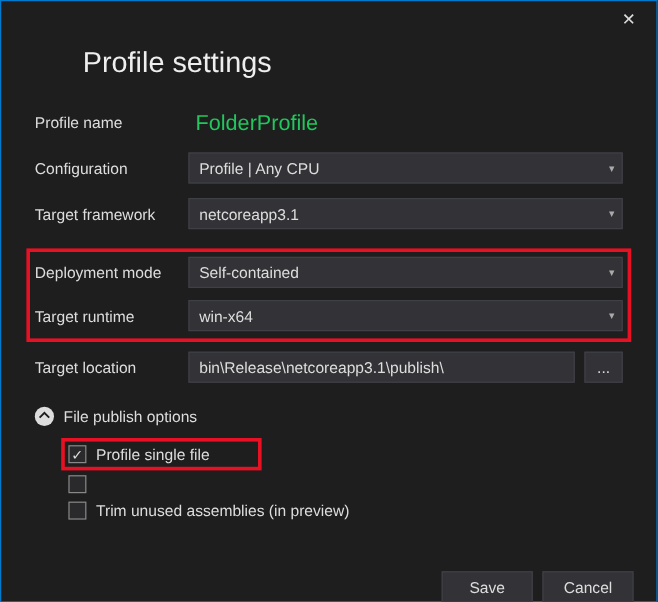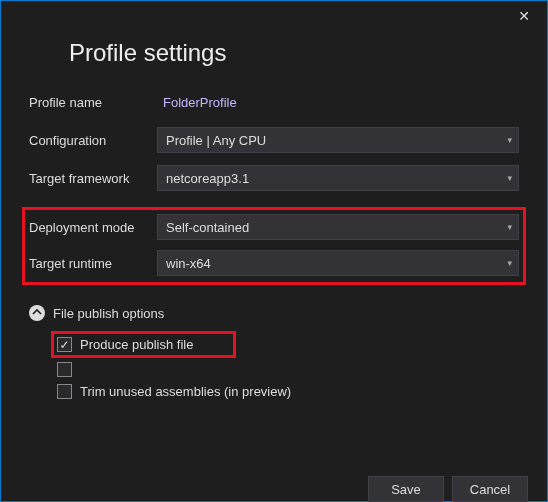--- a/index.html
+++ b/index.html
@@ -46,22 +46,22 @@
     margin-bottom: 12px;
     min-height: 26px;
   }
   .label {
     width: 128px;
     flex-shrink: 0;
     color: #ddd;
     font-size: 13px;
   }
   .value-static {
-    color: #c4b5fd;
-    font-size: 13px;
+    color: #22c55e;
+    font-size: 18px;
     padding-left: 6px;
   }
   .dropdown {
     flex: 1;
     background: #333337;
     border: 1px solid #3f3f46;
     height: 26px;
     display: flex;
     align-items: center;
     padding: 0 8px;
@@ -225,34 +225,41 @@
     </div>
     <div class="row">
       <div class="label">Target runtime</div>
       <div class="dropdown">
         <span>win-x64</span>
         <span class="chev">▾</span>
       </div>
     </div>
   </div>
 
+  <div class="row">
+    <div class="label">Target location</div>
+    <div class="textbox">
+      <span>bin\Release\netcoreapp3.1\publish\</span>
+    </div>
+    <div class="browse-btn">...</div>
+  </div>
 
   <div class="expander">
     <span class="expander-icon">
       <svg width="10" height="10" viewBox="0 0 10 10">
           <path d="M1 6 L5 2 L9 6" stroke="#1e1e1e" stroke-width="1.6" fill="none"></path>
         </svg>
     </span>
     <span>File publish options</span>
   </div>
 
   <div class="highlight-single">
     <div class="checkbox-row">
       <div class="checkbox checked"></div>
-      <span>Produce publish file</span>
+      <span>Profile single file</span>
     </div>
   </div>
 
   <div class="checkbox-row">
     <div class="checkbox"></div>
   </div>
 
   <div class="checkbox-row">
     <div class="checkbox"></div>
     <span>Trim unused assemblies (in preview)</span>

